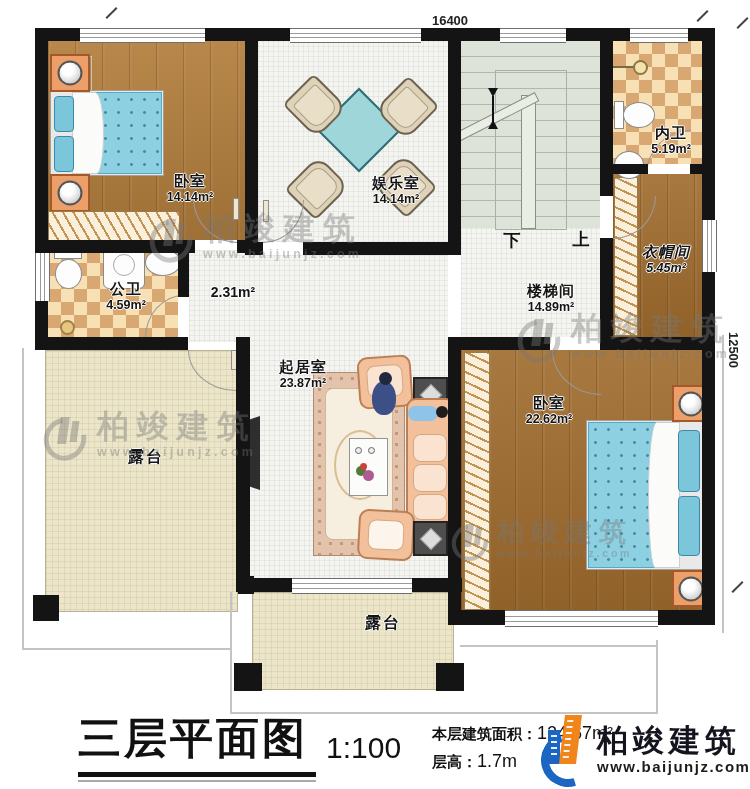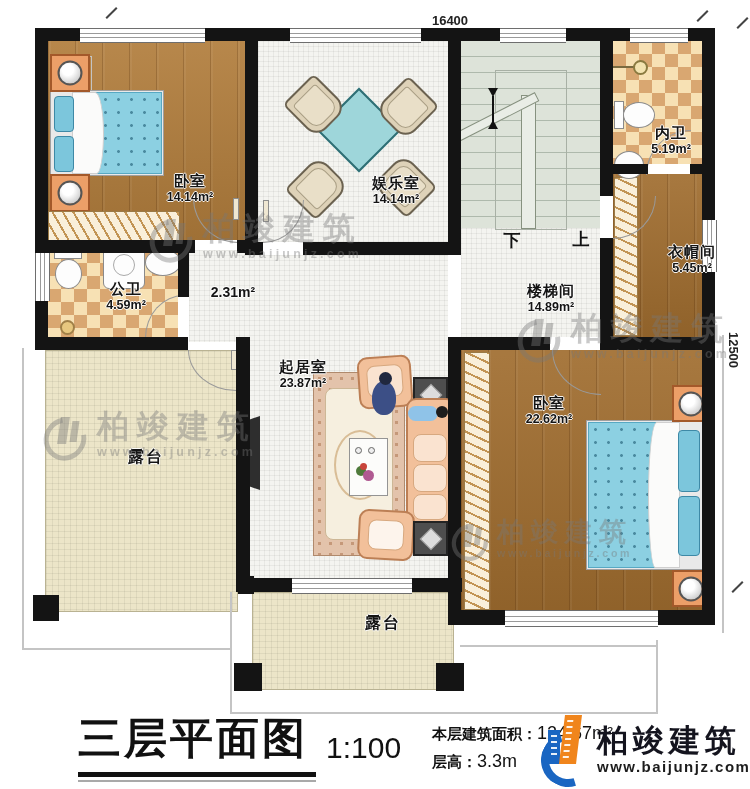--- a/index.html
+++ b/index.html
@@ -258,21 +258,21 @@
     <span class="ra">14.14m²</span>
   </div>
   <div class="rlabel" style="left:396px;top:190px;">
     <span class="rn">娱乐室</span>
     <span class="ra">14.14m²</span>
   </div>
   <div class="rlabel" style="left:671px;top:140px;">
     <span class="rn">内卫</span>
     <span class="ra">5.19m²</span>
   </div>
-  <div class="rlabel" style="left:692px;top:259px;">
+  <div class="rlabel" style="left:666px;top:259px;font-style:italic;">
     <span class="rn">衣帽间</span>
     <span class="ra">5.45m²</span>
   </div>
   <div class="rlabel" style="left:126px;top:296px;">
     <span class="rn">公卫</span>
     <span class="ra">4.59m²</span>
   </div>
   <div class="rlabel" style="left:233px;top:293px;">
     <span class="ra" style="font-size:14px;">2.31m²</span>
   </div>
@@ -351,21 +351,21 @@
 </div>
 
 <div class="tb-title">三层平面图</div>
 <div class="tb-line1"></div>
 <div class="tb-line2"></div>
 <div class="tb-scale">1:100</div>
 <div class="tb-info" style="left:432px;top:723px;">
   <span class="lab">本层建筑面积：</span><span class="val">124.67m²</span>
 </div>
 <div class="tb-info" style="left:432px;top:751px;">
-  <span class="lab">层高：</span><span class="val">3.3m</span>
+  <span class="lab">层高：</span><span class="val">1.7m</span>
 </div>
 <div class="logo-icon">
   <div class="li-ring"></div>
   <div class="li-tower-b">
       <div class="li-slits"></div>
     </div>
   <div class="li-tower-o">
       <div class="li-slits"></div>
     </div>
 </div>

